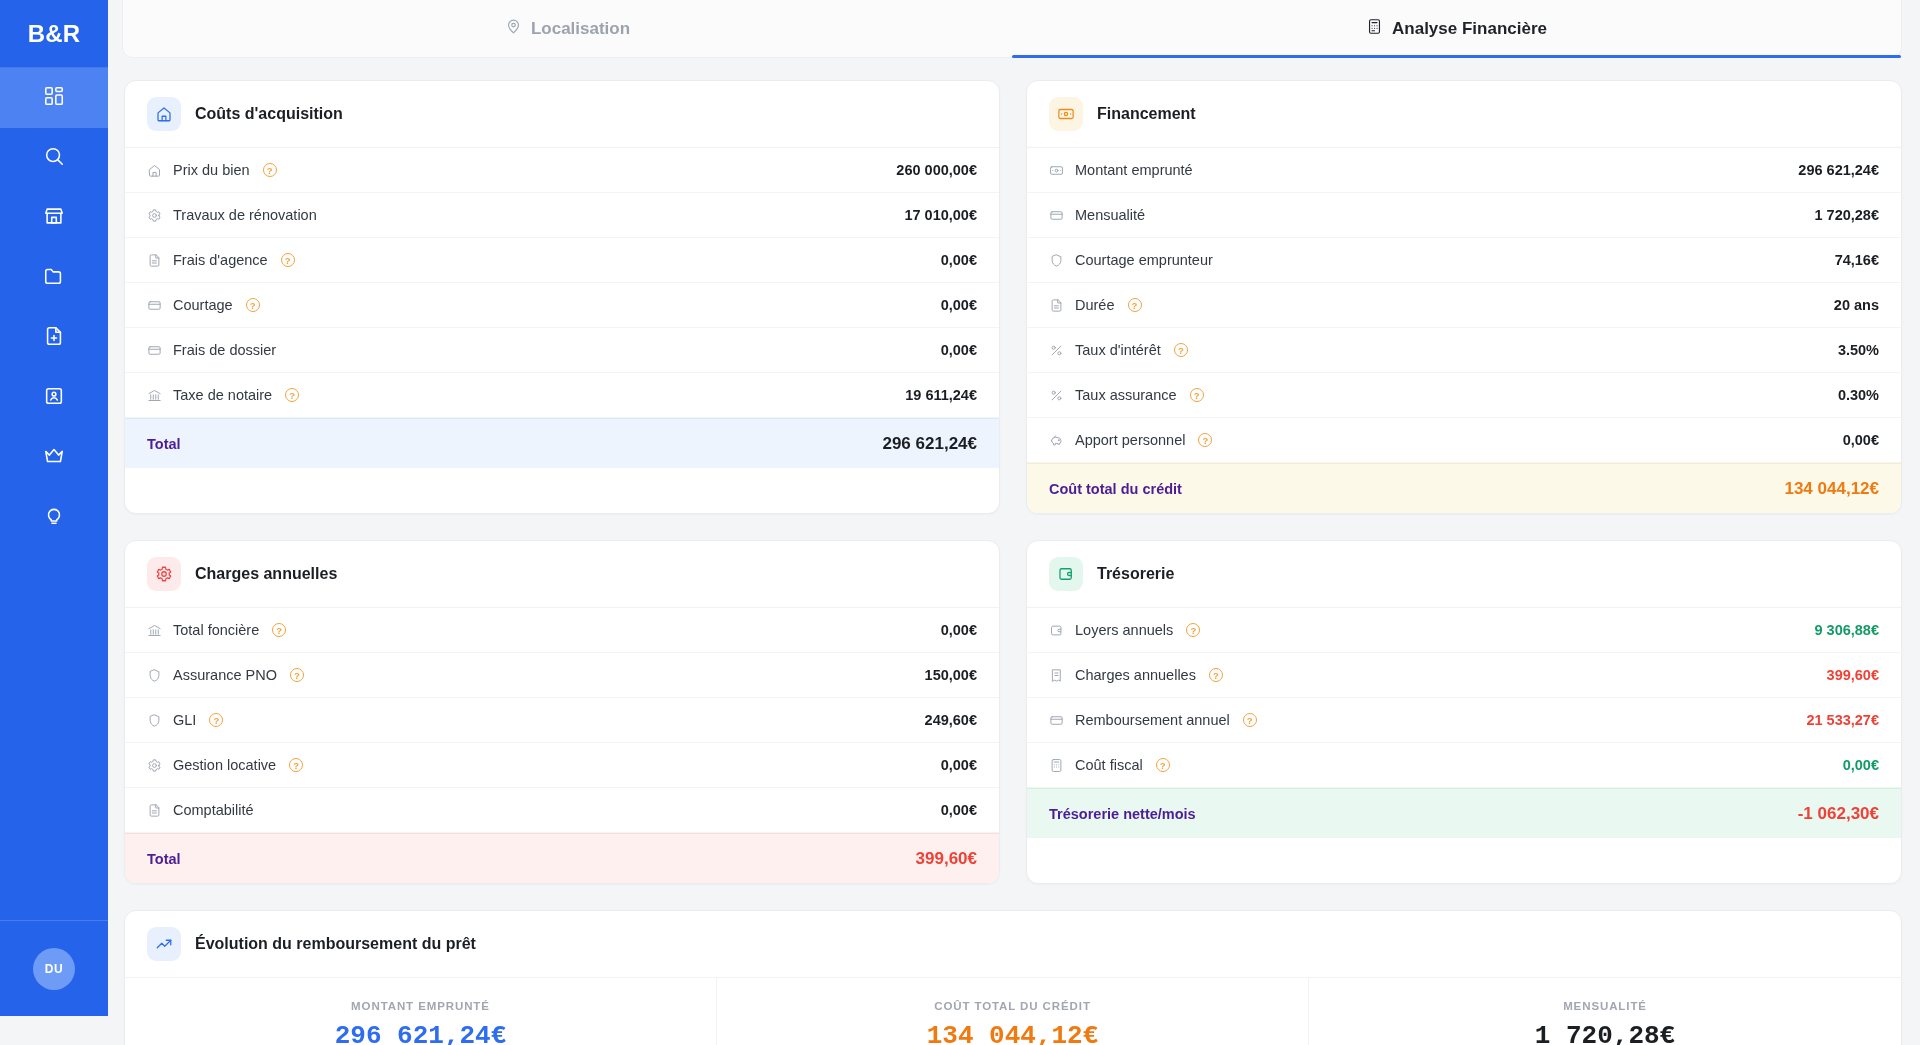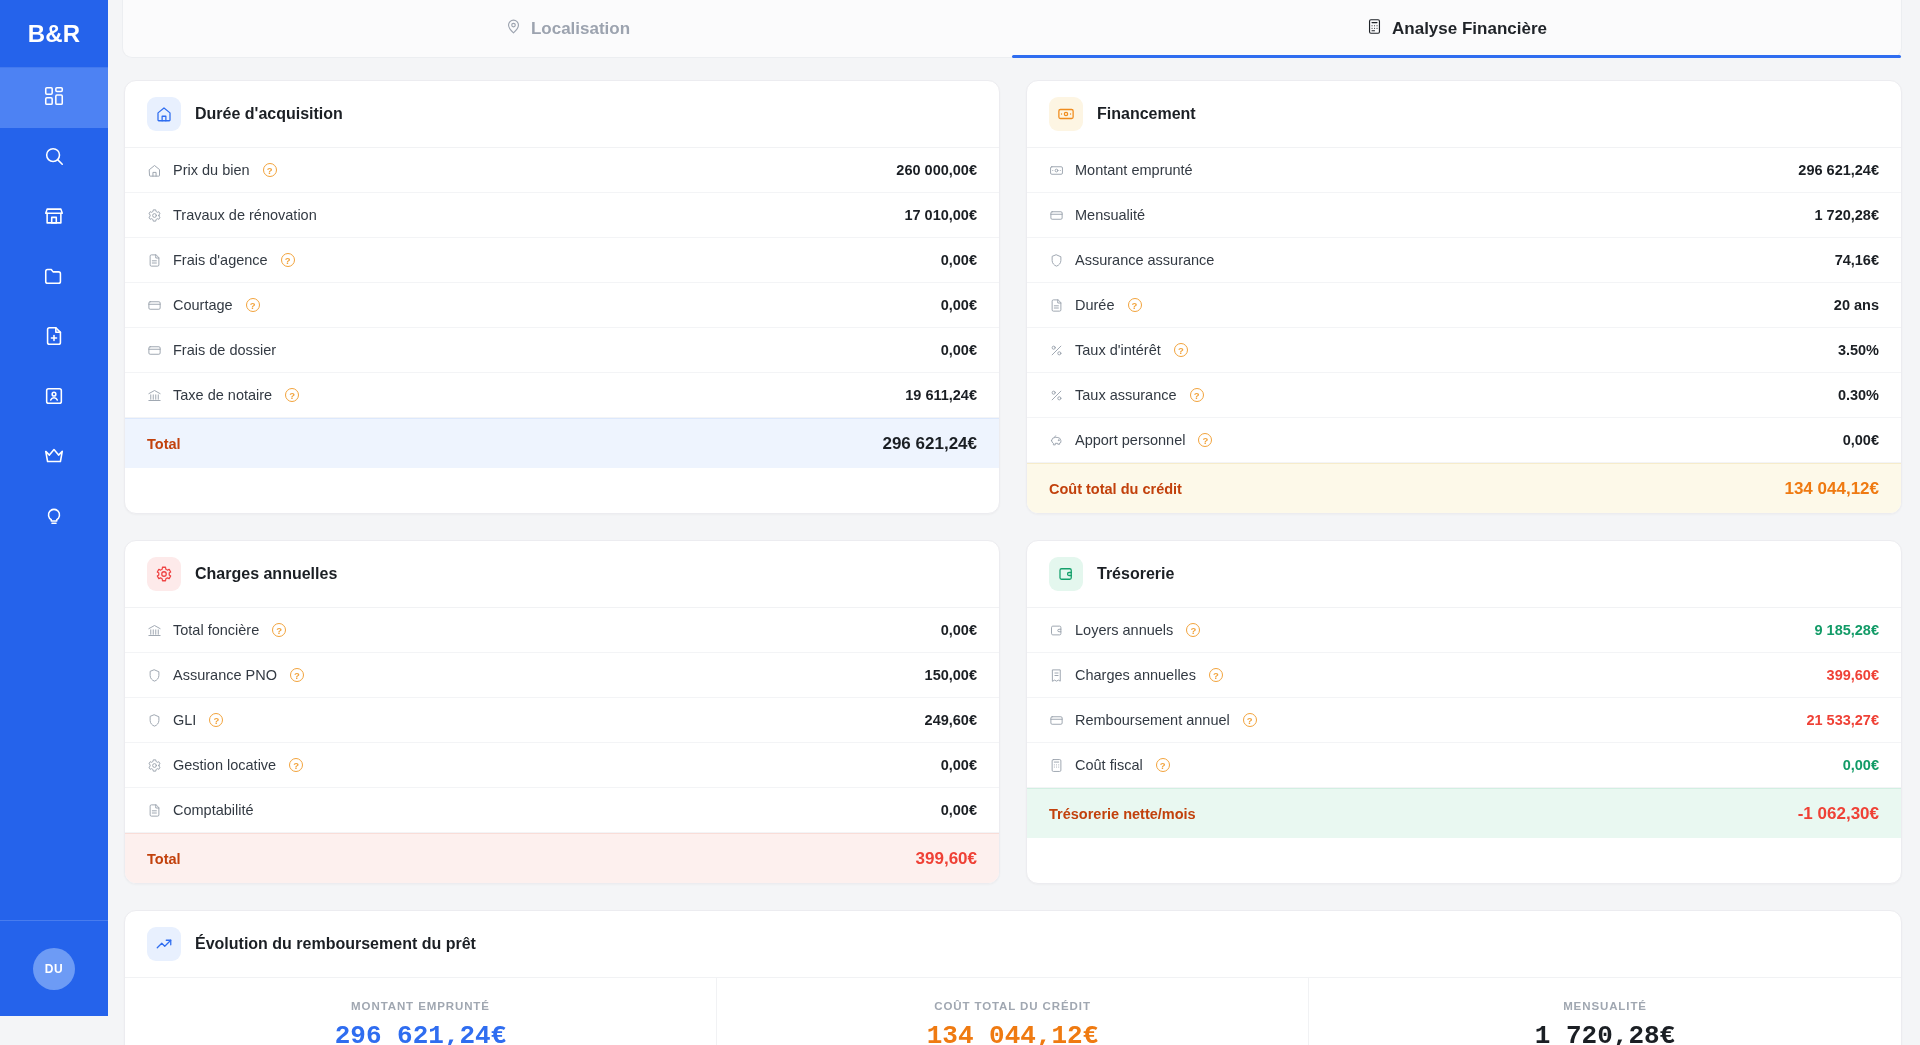--- a/index.html
+++ b/index.html
@@ -114,21 +114,21 @@
     font-size: 9.5px; font-weight: 700; line-height: 11px;
     display: inline-flex; align-items: center; justify-content: center;
     cursor: pointer; margin-left: 2px; flex: 0 0 14px;
   }
   .row-val { font-size: 14.5px; font-weight: 700; color: #1b1f24; white-space: nowrap; }
 
   .total-row {
     display: flex; align-items: center; justify-content: space-between;
     padding: 0 22px; height: 50px;
   }
-  .total-row .t-label { font-size: 14.5px; font-weight: 700; color: #c2410c; }
+  .total-row .t-label { font-size: 14.5px; font-weight: 700; color: #4c1d95; }
   .total-row .t-val { font-size: 17px; font-weight: 700; }
   .tr-blue  { background: #eef4fe; border-top: 1px solid #dce8fc; }
   .tr-blue .t-val { color: #1b1f24; }
   .tr-amber { background: #fdf9e9; border-top: 1px solid #f6eccb; }
   .tr-amber .t-val { color: #ef7a11; }
   .tr-red   { background: #fdf0ee; border-top: 1px solid #f9ddd8; }
   .tr-red .t-val { color: #ef4136; }
   .tr-green { background: #e9f8f1; border-top: 1px solid #d2efe2; }
   .tr-green .t-val { color: #ef4136; }
 
@@ -256,21 +256,21 @@
       <div class="grid">
 
         <section class="card">
           <div class="card-head">
             <div class="card-icon ic-blue">
               <svg viewBox="0 0 24 24">
                   <path d="M4 10.5L12 4l8 6.5V20a1 1 0 0 1-1 1H5a1 1 0 0 1-1-1z"></path>
                   <path d="M9.5 21v-6h5v6"></path>
                 </svg>
             </div>
-            <div class="card-title">Durée d'acquisition</div>
+            <div class="card-title">Coûts d'acquisition</div>
           </div>
 
           <div class="row">
             <div class="row-left">
               <span class="row-ic">
                   <svg viewBox="0 0 24 24">
                     <path d="M4 10.5L12 4l8 6.5V20a1 1 0 0 1-1 1H5a1 1 0 0 1-1-1z"></path>
                     <path d="M9.5 21v-6h5v6"></path>
                   </svg>
                 </span>
@@ -402,21 +402,21 @@
             <span class="row-val">1 720,28€</span>
           </div>
 
           <div class="row">
             <div class="row-left">
               <span class="row-ic">
                   <svg viewBox="0 0 24 24">
                     <path d="M12 3l7 3v6c0 4.2-3 7.7-7 9-4-1.3-7-4.8-7-9V6z"></path>
                   </svg>
                 </span>
-              <span class="row-label">Assurance assurance</span>
+              <span class="row-label">Courtage emprunteur</span>
             </div>
             <span class="row-val">74,16€</span>
           </div>
 
           <div class="row">
             <div class="row-left">
               <span class="row-ic">
                   <svg viewBox="0 0 24 24">
                     <path d="M14 3H7a2 2 0 0 0-2 2v14a2 2 0 0 0 2 2h10a2 2 0 0 0 2-2V8z"></path>
                     <path d="M14 3v5h5"></path>
@@ -586,21 +586,21 @@
             <div class="row-left">
               <span class="row-ic">
                   <svg viewBox="0 0 24 24">
                     <path d="M4 7a2 2 0 0 1 2-2h11a2 2 0 0 1 2 2v10a2 2 0 0 1-2 2H6a2 2 0 0 1-2-2z"></path>
                     <path d="M19 10h-3a2 2 0 0 0 0 4h3"></path>
                   </svg>
                 </span>
               <span class="row-label">Loyers annuels</span>
               <span class="help">?</span>
             </div>
-            <span class="row-val v-green">9 185,28€</span>
+            <span class="row-val v-green">9 306,88€</span>
           </div>
 
           <div class="row">
             <div class="row-left">
               <span class="row-ic">
                   <svg viewBox="0 0 24 24">
                     <path d="M6 3h12v18l-3-1.6-3 1.6-3-1.6L6 21z"></path>
                     <line x1="9.5" y1="8" x2="14.5" y2="8"></line>
                     <line x1="9.5" y1="12" x2="14.5" y2="12"></line>
                   </svg>

